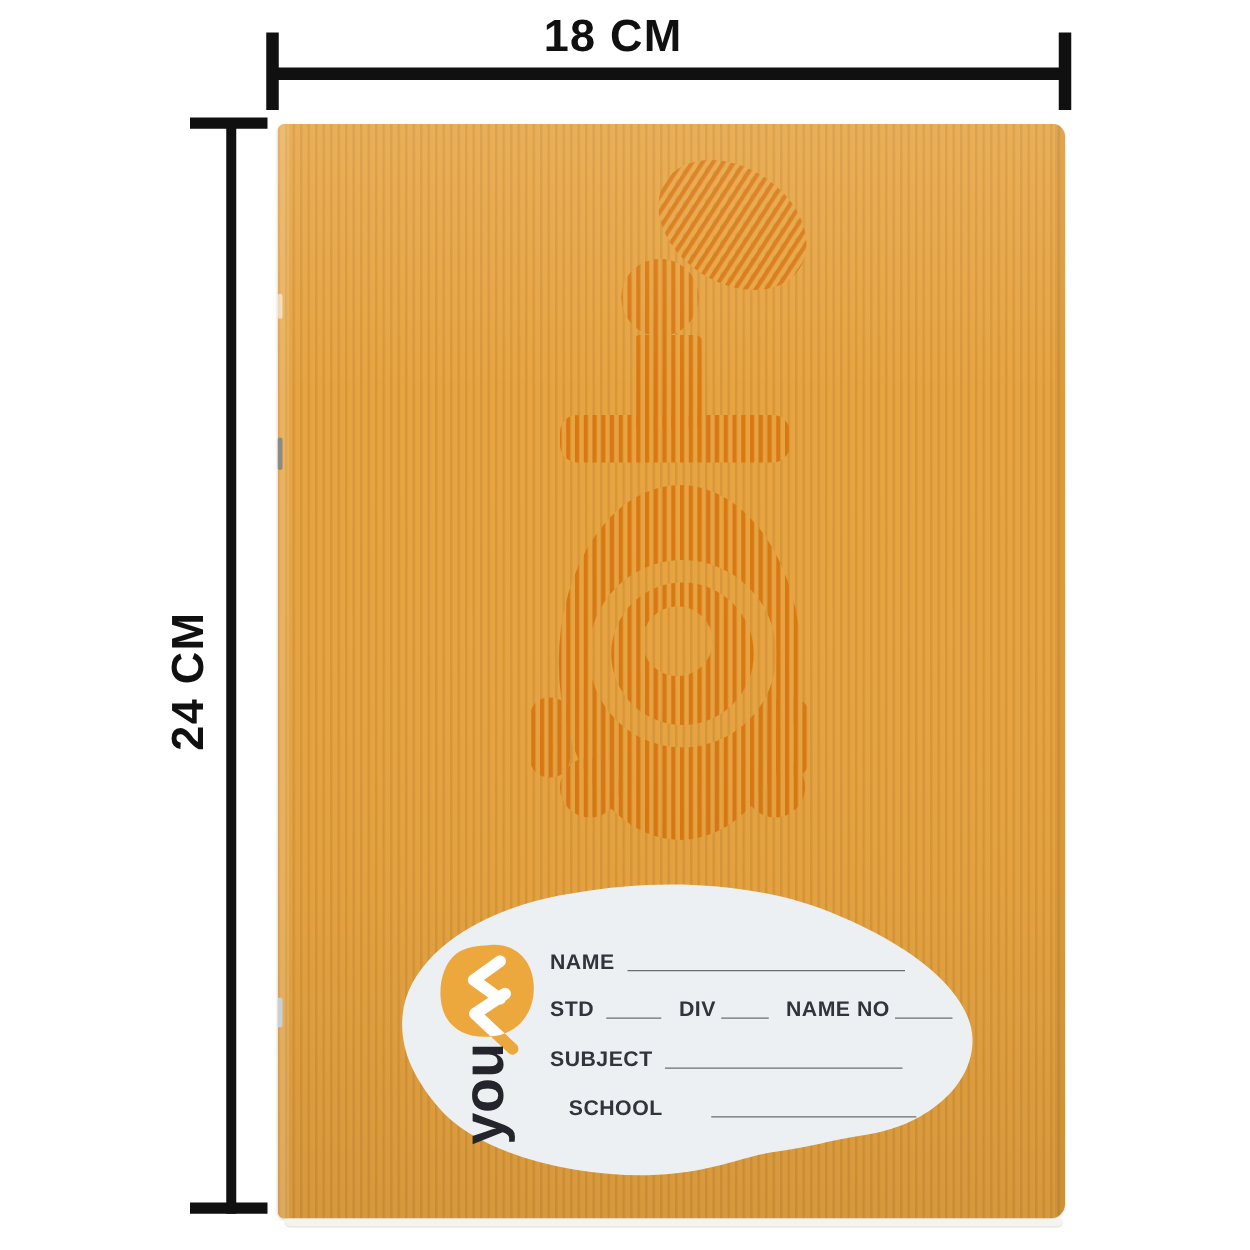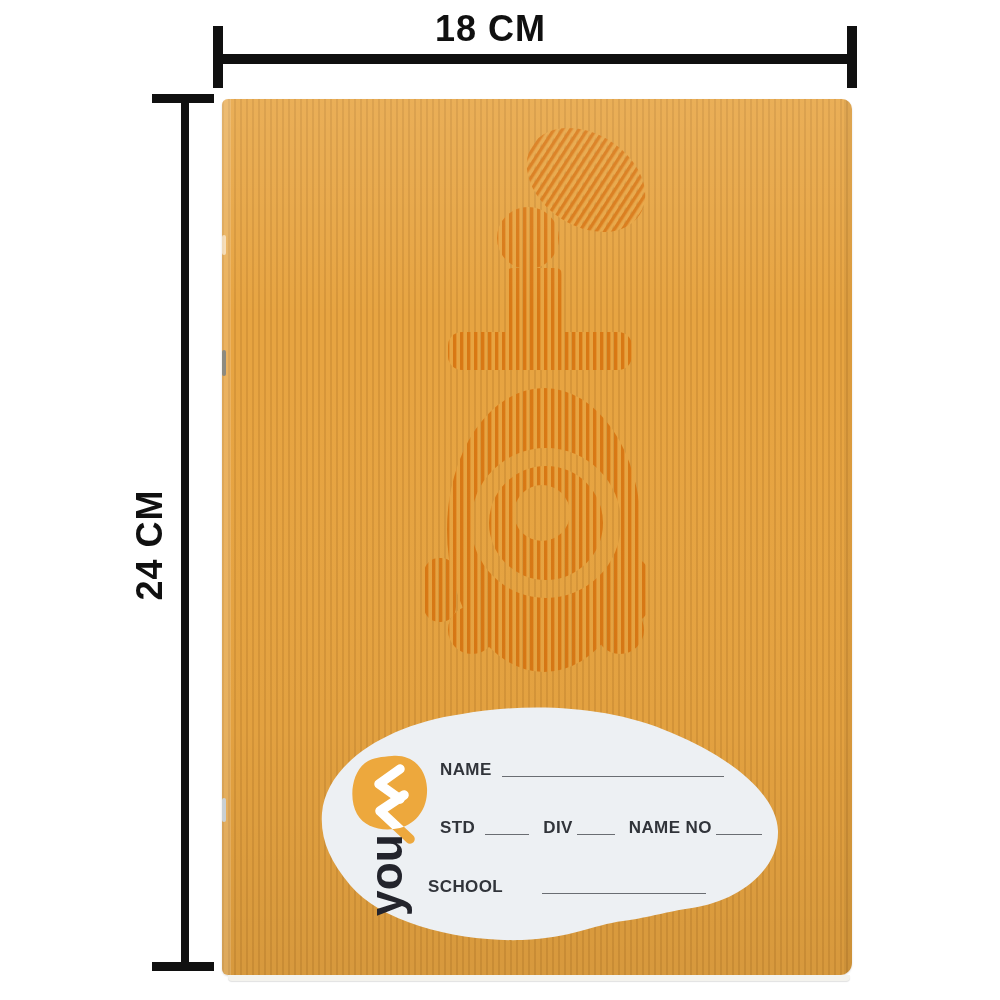--- a/index.html
+++ b/index.html
@@ -60,22 +60,22 @@
               font-size:46px;font-weight:bold;color:var(--brand_text);letter-spacing:0px;}
 
   
   .frow{position:absolute;display:flex;align-items:flex-end;justify-content:flex-end;}
   .flabel{font-size:17px;font-weight:700;color:var(--field_text);
           letter-spacing:0.4px;line-height:1;}
   .fline{border-bottom:1.5px solid var(--field_line);height:2px;margin-bottom:1px;}
   .row-name{left:120px;top:58px;width:284px;}
   .row-sdr{left:120px;top:96px;}
   .row-subject{left:120px;top:136px;width:282px;}
-  .row-school{left:108px;top:175px;width:278px;gap:29px;}
-  .ml10{margin-left:10px;} .ml14{margin-left:14px;margin-top:20px;} .ml4{margin-left:4px;}
+  .row-school{left:135px;top:175px;width:278px;gap:29px;}
+  .ml10{margin-left:10px;} .ml14{margin-left:14px;} .ml4{margin-left:4px;}
   .grow{flex:1 1 auto;}
   .w40{width:44px;} .w38{width:38px;} .w44{width:46px;}
 </style>
 </head>
 <body>
 
 <div class="stage">
 
   <div class="dim-label dim-top-label">18 CM</div>
   <div class="hline"></div>
@@ -175,20 +175,24 @@
 
       <div class="frow row-sdr">
         <span class="flabel">STD</span>
         <span class="fline w40 ml10"></span>
         <span class="flabel ml14">DIV</span>
         <span class="fline w38 ml4"></span>
         <span class="flabel ml14">NAME NO</span>
         <span class="fline w44 ml4"></span>
       </div>
 
+      <div class="frow row-subject">
+        <span class="flabel">SUBJECT</span>
+        <span class="fline grow ml10"></span>
+      </div>
 
       <div class="frow row-school">
         <span class="flabel">SCHOOL</span>
         <span class="fline grow ml10"></span>
       </div>
     </div>
   </div>
 
   <div class="pages-edge"></div>
 

